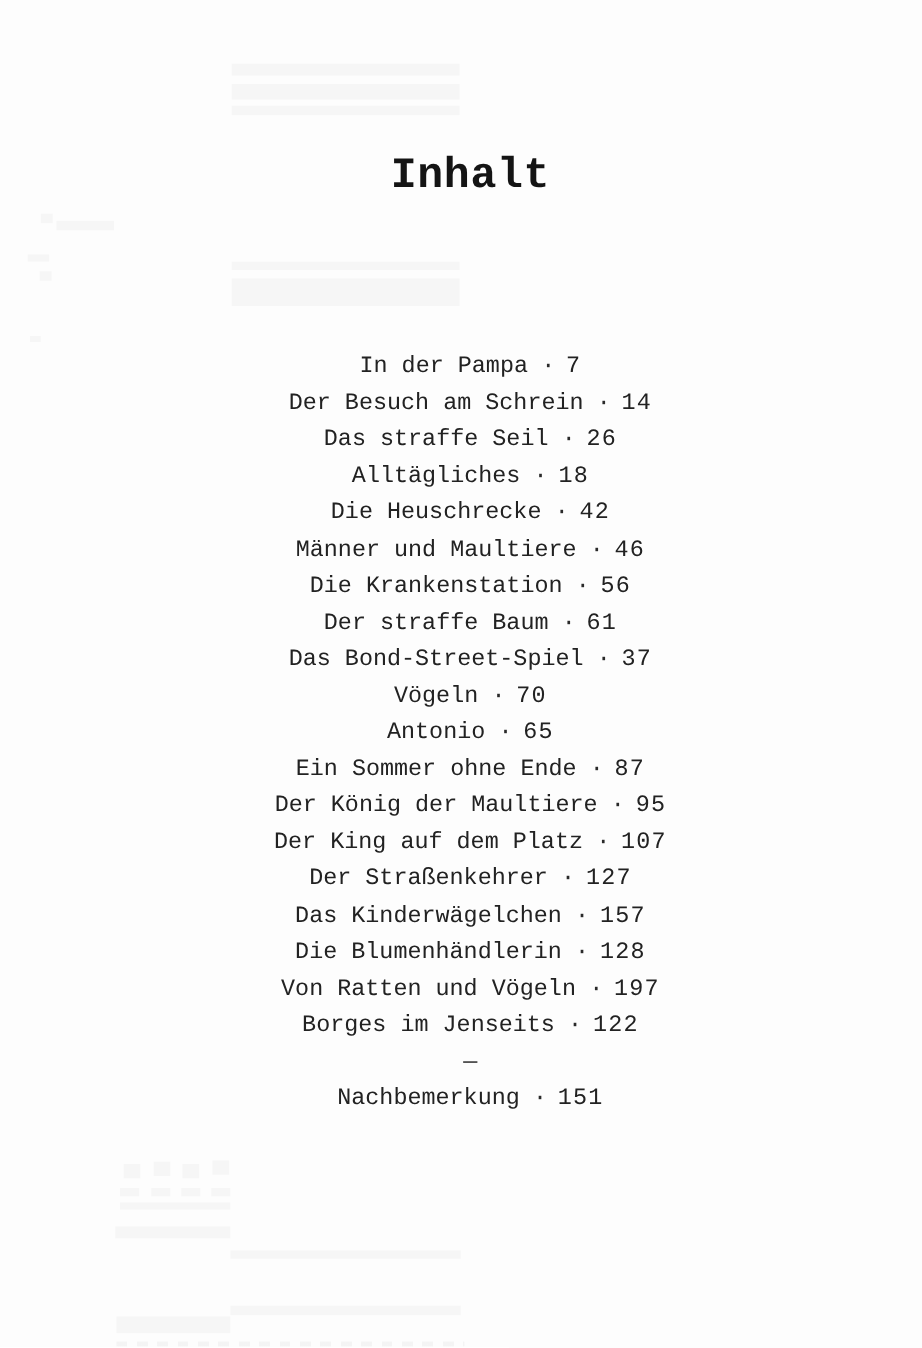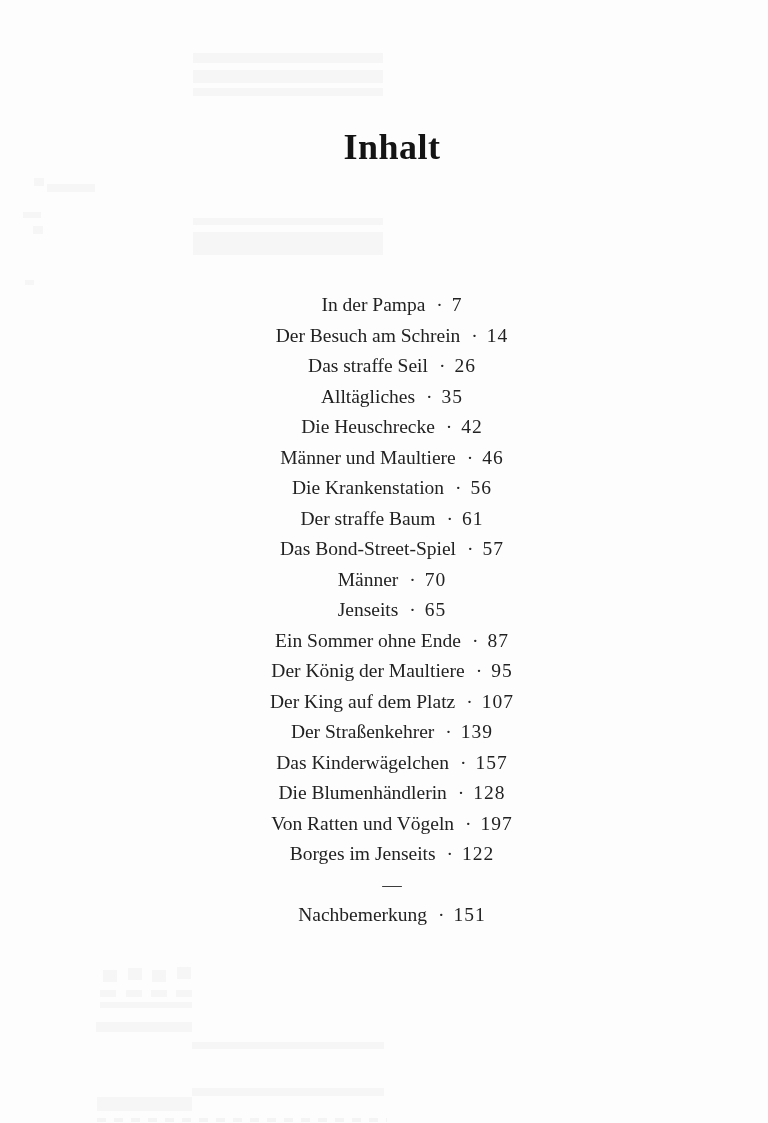--- a/index.html
+++ b/index.html
@@ -6,21 +6,21 @@
     margin: 0;
     padding: 0;
     background: #ffffff;
   }
   .page {
     position: relative;
     width: 768px;
     height: 1123px;
     background: #fdfdfd;
     overflow: hidden;
-    font-family: Liberation Serif, serif;
+    font-family: Liberation Mono, monospace;
     color: #212121;
   }
   .book-title {
     position: absolute;
     top: 126px;
     left: 8px;
     width: 768px;
     text-align: center;
     font-size: 36px;
     font-weight: 700;
@@ -110,65 +110,65 @@
 
   <div class="toc-row">
     <span class="toc-title">Der Besuch am Schrein</span><span class="toc-sep">·</span><span class="toc-page">14</span>
   </div>
 
   <div class="toc-row">
     <span class="toc-title">Das straffe Seil</span><span class="toc-sep">·</span><span class="toc-page">26</span>
   </div>
 
   <div class="toc-row">
-    <span class="toc-title">Alltägliches</span><span class="toc-sep">·</span><span class="toc-page">35</span>
+    <span class="toc-title">Alltägliches</span><span class="toc-sep">·</span><span class="toc-page">18</span>
   </div>
 
   <div class="toc-row">
     <span class="toc-title">Die Heuschrecke</span><span class="toc-sep">·</span><span class="toc-page">42</span>
   </div>
 
   <div class="toc-row">
     <span class="toc-title">Männer und Maultiere</span><span class="toc-sep">·</span><span class="toc-page">46</span>
   </div>
 
   <div class="toc-row">
     <span class="toc-title">Die Krankenstation</span><span class="toc-sep">·</span><span class="toc-page">56</span>
   </div>
 
   <div class="toc-row">
     <span class="toc-title">Der straffe Baum</span><span class="toc-sep">·</span><span class="toc-page">61</span>
   </div>
 
   <div class="toc-row">
-    <span class="toc-title">Das Bond-Street-Spiel</span><span class="toc-sep">·</span><span class="toc-page">57</span>
+    <span class="toc-title">Das Bond-Street-Spiel</span><span class="toc-sep">·</span><span class="toc-page">37</span>
   </div>
 
   <div class="toc-row">
-    <span class="toc-title">Männer</span><span class="toc-sep">·</span><span class="toc-page">70</span>
+    <span class="toc-title">Vögeln</span><span class="toc-sep">·</span><span class="toc-page">70</span>
   </div>
 
   <div class="toc-row">
-    <span class="toc-title">Jenseits</span><span class="toc-sep">·</span><span class="toc-page">65</span>
+    <span class="toc-title">Antonio</span><span class="toc-sep">·</span><span class="toc-page">65</span>
   </div>
 
   <div class="toc-row">
     <span class="toc-title">Ein Sommer ohne Ende</span><span class="toc-sep">·</span><span class="toc-page">87</span>
   </div>
 
   <div class="toc-row">
     <span class="toc-title">Der König der Maultiere</span><span class="toc-sep">·</span><span class="toc-page">95</span>
   </div>
 
   <div class="toc-row">
     <span class="toc-title">Der King auf dem Platz</span><span class="toc-sep">·</span><span class="toc-page">107</span>
   </div>
 
   <div class="toc-row">
-    <span class="toc-title">Der Straßenkehrer</span><span class="toc-sep">·</span><span class="toc-page">139</span>
+    <span class="toc-title">Der Straßenkehrer</span><span class="toc-sep">·</span><span class="toc-page">127</span>
   </div>
 
   <div class="toc-row">
     <span class="toc-title">Das Kinderwägelchen</span><span class="toc-sep">·</span><span class="toc-page">157</span>
   </div>
 
   <div class="toc-row">
     <span class="toc-title">Die Blumenhändlerin</span><span class="toc-sep">·</span><span class="toc-page">128</span>
   </div>
 

